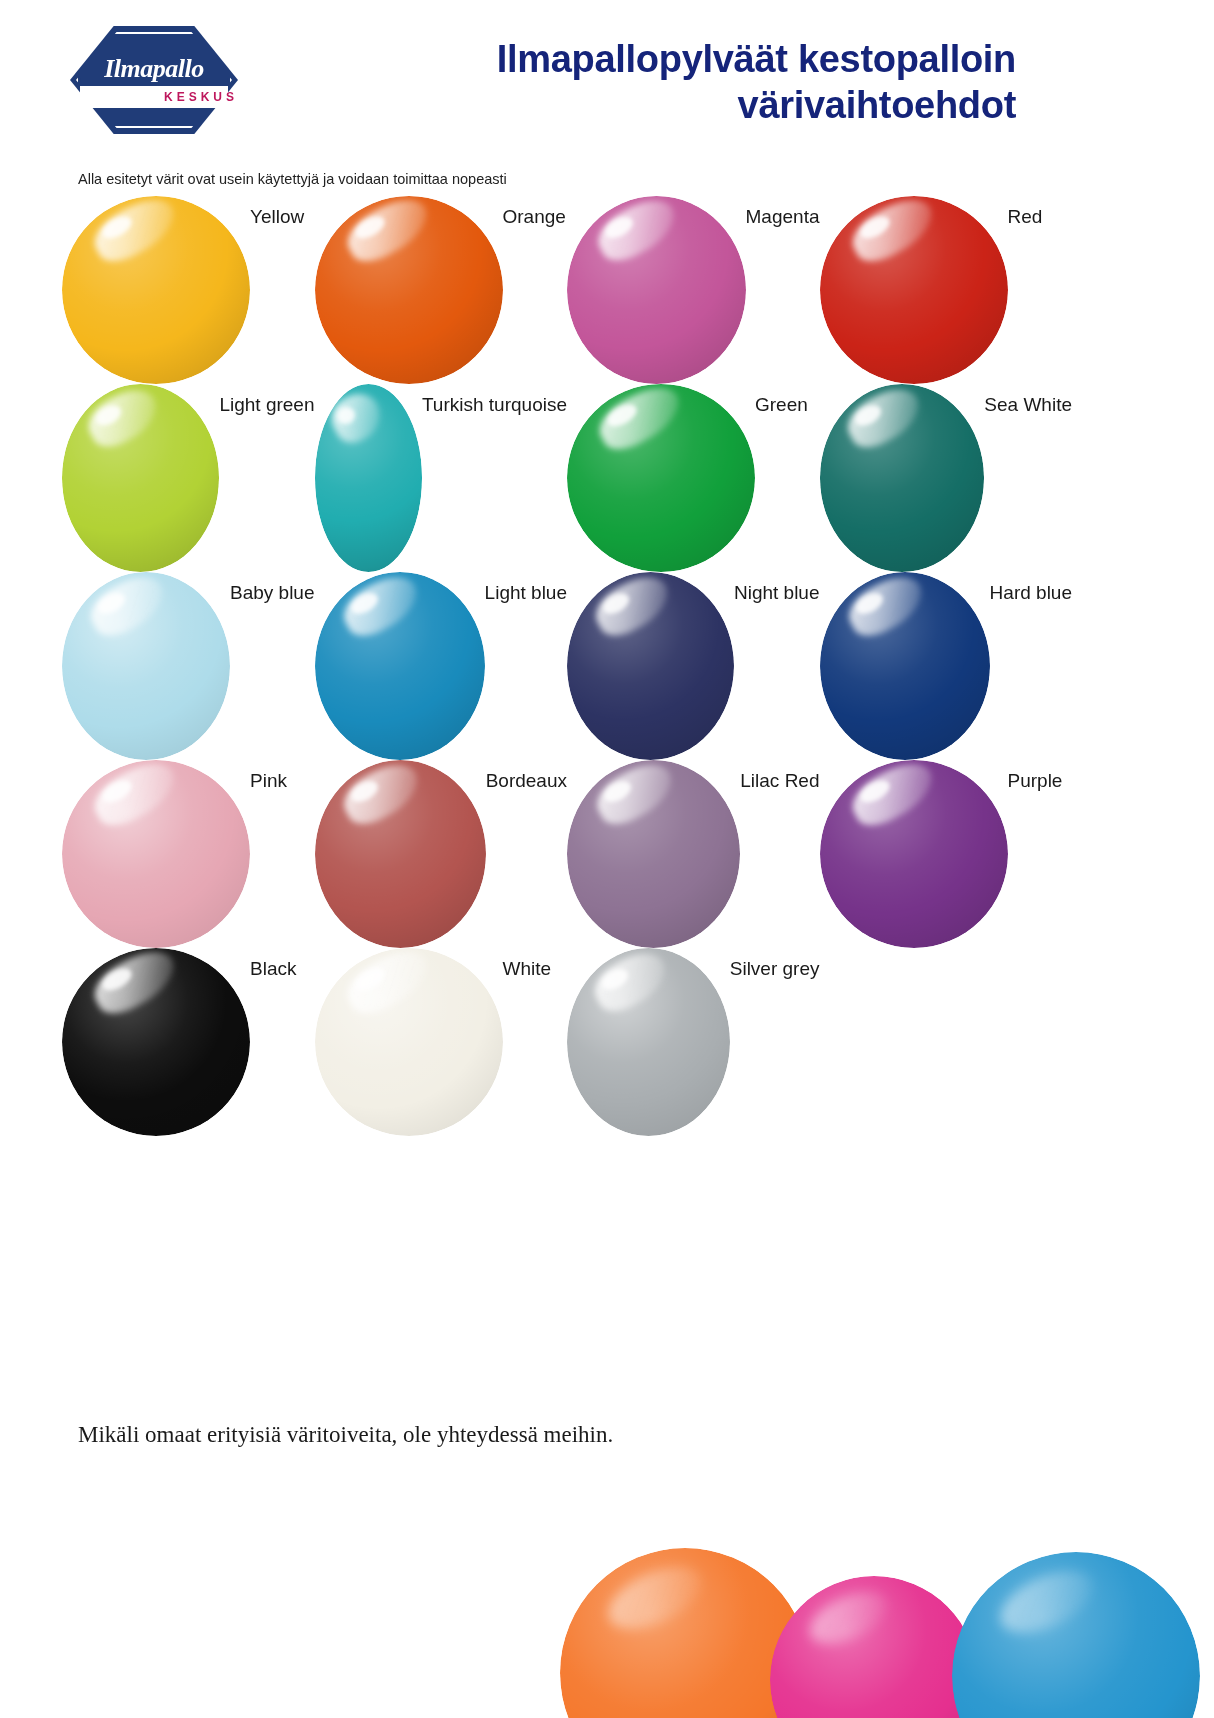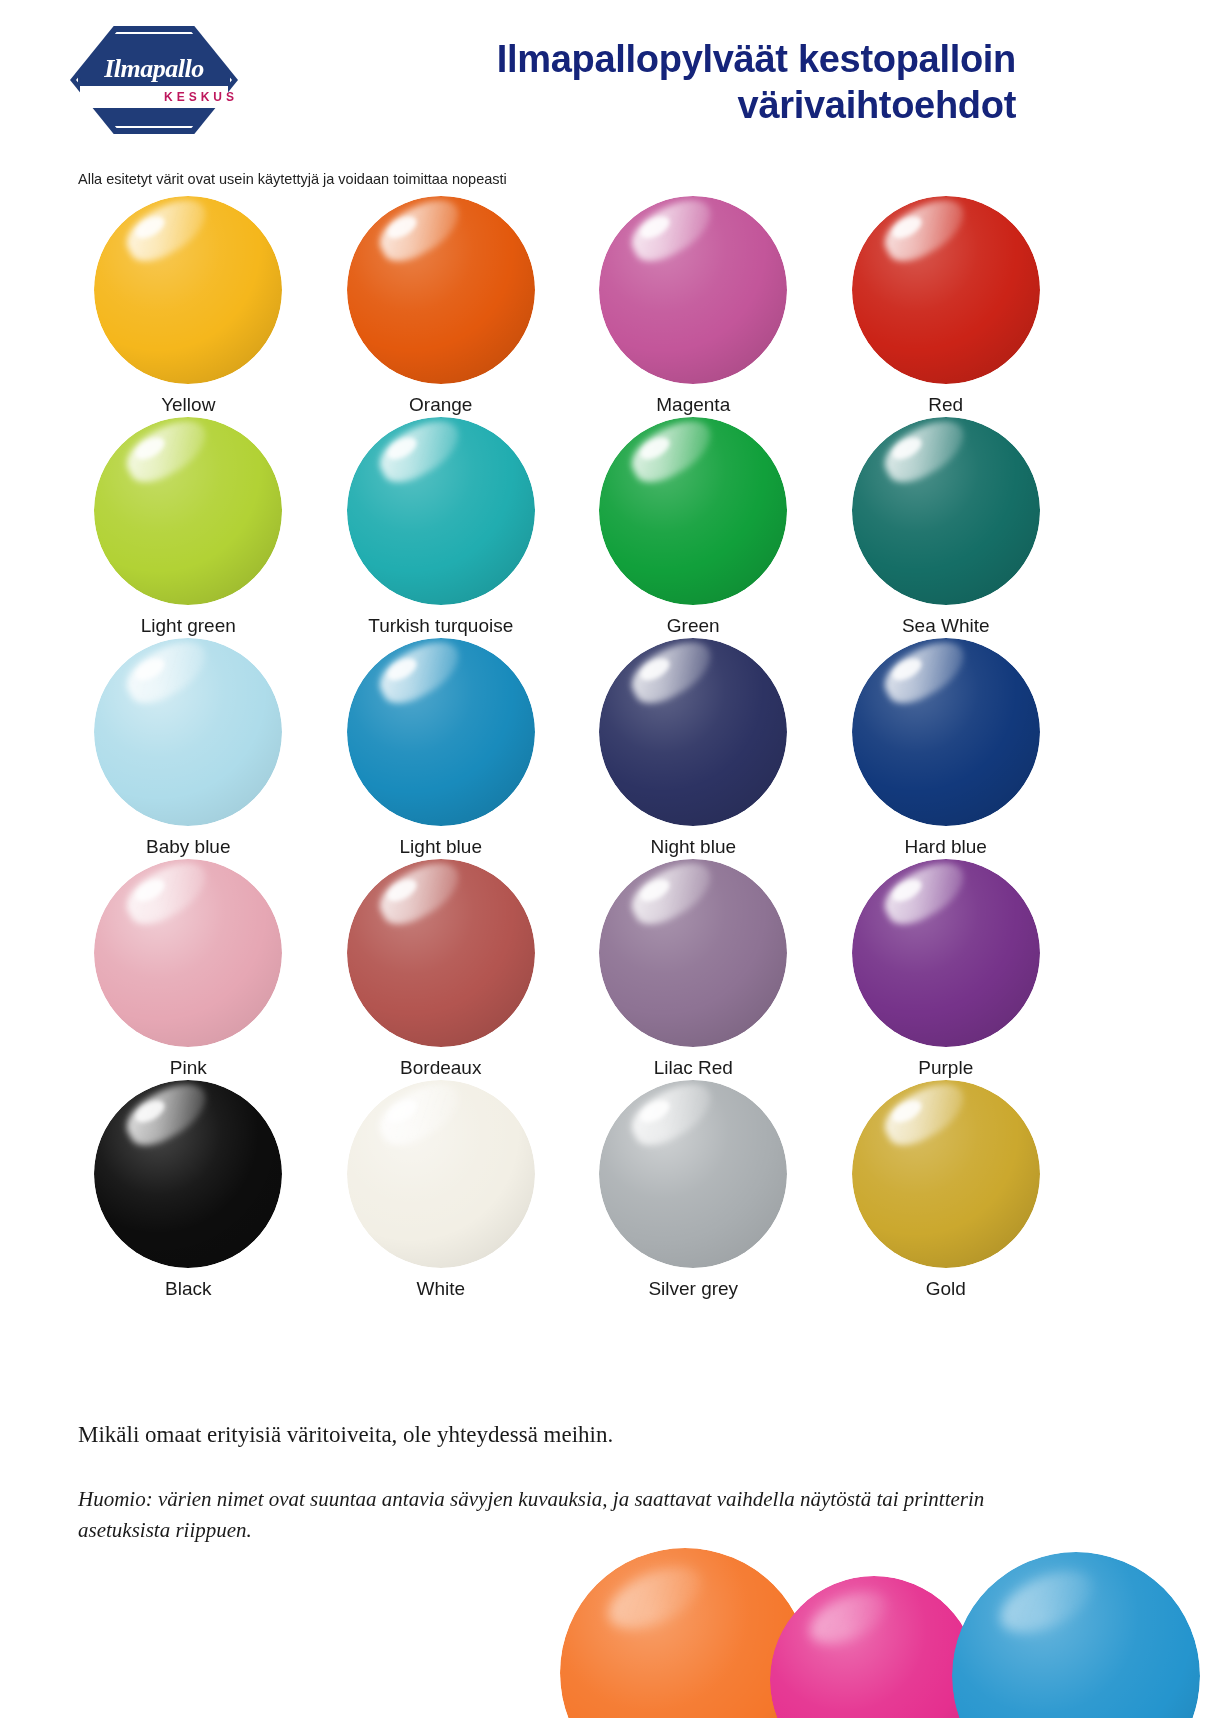--- a/index.html
+++ b/index.html
@@ -119,22 +119,22 @@
   }
   .swatch-row {
     position: relative;
     display: flex;
     width: 1010px;
   }
   .swatch-cell {
     position: relative;
     width: 252.5px;
     display: flex;
-    flex-direction: column;
-    align-items: center;
+    flex-direction: row;
+    align-items: flex-start;
   }
   .balloon {
     position: relative;
     width: 188px;
     height: 188px;
     border-radius: 50%;
     overflow: hidden;
   }
   .balloon .body {
     position: absolute;
@@ -453,29 +453,20 @@
     </div>
     <div class="swatch-cell">
       <div class="balloon light-sphere">
         <div class="body" style="background: rgb(169, 174, 177);"></div>
         <div class="shade"></div>
         <div class="gloss"></div>
         <div class="gloss-small"></div>
       </div>
       <div class="swatch-label">Silver grey</div>
     </div>
-    <div class="swatch-cell">
-      <div class="balloon">
-        <div class="body" style="background: rgb(203, 168, 46);"></div>
-        <div class="shade"></div>
-        <div class="gloss"></div>
-        <div class="gloss-small"></div>
-      </div>
-      <div class="swatch-label">Gold</div>
-    </div>
   </div>
 
 </div>
 
 <div id="deco-balloons">
   <div class="deco-balloon" id="deco-orange">
     <div class="d-body" style="background: rgb(245, 119, 43);"></div>
     <div class="d-shade"></div>
     <div class="d-gloss"></div>
   </div>
@@ -486,14 +477,13 @@
   </div>
   <div class="deco-balloon" id="deco-blue">
     <div class="d-body" style="background: rgb(37, 149, 206);"></div>
     <div class="d-shade"></div>
     <div class="d-gloss"></div>
   </div>
 </div>
 
 <div id="footer">
   <div id="footer-line-1">Mikäli omaat erityisiä väritoiveita, ole yhteydessä meihin.</div>
-  <div id="footer-note">Huomio: värien nimet ovat suuntaa antavia sävyjen kuvauksia, ja saattavat vaihdella näytöstä tai printterin asetuksista riippuen.</div>
 </div>
 
 </body></html>

